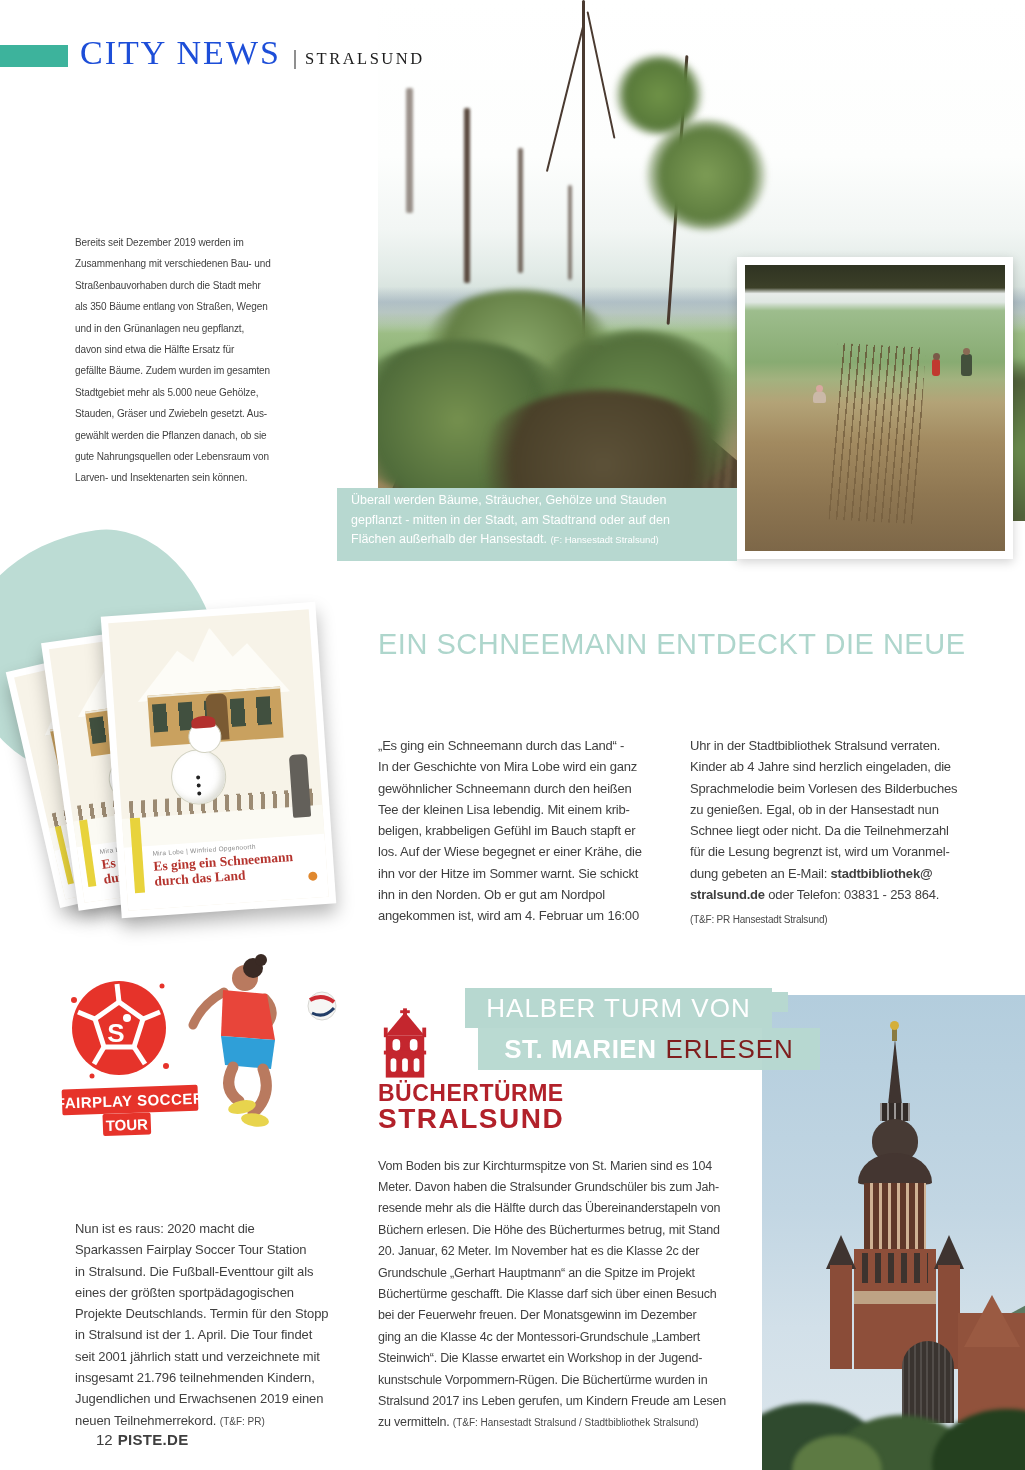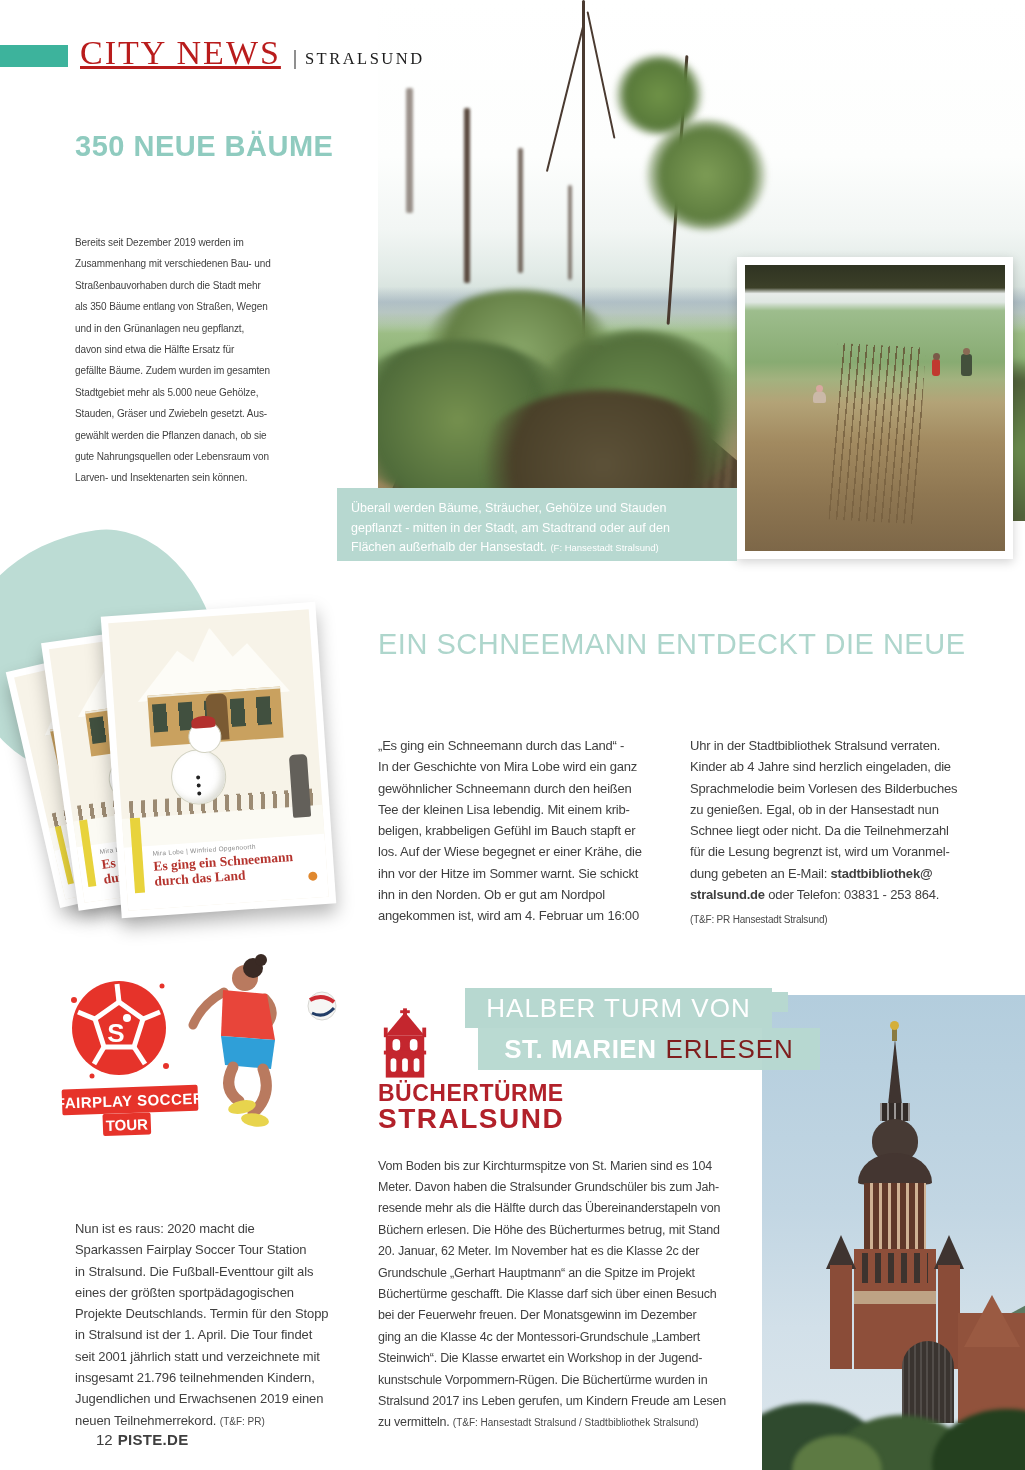--- a/index.html
+++ b/index.html
@@ -1,21 +1,21 @@
 <!DOCTYPE html>
 <html><head>
 <meta charset="utf-8">
 <style>
   html,body{margin:0;padding:0;background:#888;}
   .canvas{position:relative;width:1025px;height:1470px;background:#ffffff;overflow:hidden;
           font-family:"Liberation Sans",sans-serif;color:#3f3f3f;margin:0 auto;}
   
   .teal-block{position:absolute;left:0;top:45px;width:68px;height:22px;background:#3db39c;}
   .masthead{position:absolute;left:80px;top:34px;display:flex;align-items:baseline;z-index:30;}
-  .masthead .title{font-family:"Liberation Serif",serif;font-size:34px;letter-spacing:2px;color:#b91c1c;text-decoration:underline;}
+  .masthead .title{font-family:"Liberation Serif",serif;font-size:34px;letter-spacing:2px;color:#1d4ed8;}
   .masthead .sep{font-family:"Liberation Serif",serif;font-size:20px;color:#1c1c1c;margin:0 8px 0 12px;font-weight:300;}
   .masthead .section{font-family:"Liberation Serif",serif;font-size:16.5px;letter-spacing:2.5px;color:#1c1c1c;}
   
   .a1-h-bold{position:absolute;left:75px;top:130px;font-size:29px;font-weight:bold;color:#8fcbbf;letter-spacing:0.5px;}
   .a1-h-light{position:absolute;left:75px;top:164px;font-size:29px;font-weight:300;color:#b7dcd3;letter-spacing:1px;}
   .body-text{white-space:pre;font-size:10px;line-height:21.4px;letter-spacing:-0.1px;color:#3f3f3f;}
   .a1-body{position:absolute;left:75px;top:222px;width:300px;}
   
   .main-photo{position:absolute;left:378px;top:0;width:647px;height:521px;overflow:hidden;z-index:1;
     background:
@@ -23,21 +23,21 @@
       linear-gradient(180deg,rgba(0,0,0,0) 60%,#9cbd85 64%,#86ad6d 72%,#9db177 78%,#b7a67f 84%,#a08a60 92%,#8a7450 100%),
       linear-gradient(180deg,#ffffff 0%,#fdfefd 30%,#f2f6f4 44%,#e2ebe7 52%,#ccd9d4 60%,#c5d3cf 100%);}
   .bush{position:absolute;border-radius:50%;filter:blur(3px);}
   .post{position:absolute;background:#5a4a3f;filter:blur(1.5px);border-radius:2px;}
   .twig{position:absolute;background:#4a3a30;border-radius:2px;}
   .dirt{position:absolute;left:0px;top:345px;width:430px;height:176px;
         background:repeating-linear-gradient(95deg,rgba(60,48,32,0.35) 0 5px,rgba(0,0,0,0) 5px 11px),
                    linear-gradient(180deg,#8a785a 0%,#6e5c42 55%,#5d4d37 100%);
         clip-path:polygon(18% 0,52% 0,100% 100%,0 100%);filter:blur(1px);}
   .photo-caption{position:absolute;left:337px;top:488px;width:400px;height:73px;background:#b7d8d0;
-        box-sizing:border-box;padding:10px 14px;z-index:6;}
+        box-sizing:border-box;padding:2px 14px;z-index:6;}
   .photo-caption .cap{white-space:pre;font-size:12.5px;line-height:18.6px;color:#ffffff;}
   .photo-caption .cap-credit{font-size:9.5px;color:#ffffff;}
   .inset-photo{position:absolute;left:737px;top:257px;width:276px;height:302px;background:#ffffff;
         box-sizing:border-box;padding:8px;z-index:5;box-shadow:0 3px 10px rgba(0,0,0,0.18);}
   .inset-art{position:relative;width:100%;height:100%;overflow:hidden;
     background:
       linear-gradient(180deg,#2f3322 0%,#3c4028 8%,#e8ecea 10%,#dfe7e2 13%,#9dbd8d 16%,#88ab72 34%,#a3b27f 40%,#b3a377 48%,#a28a60 62%,#8f7752 80%,#7d6748 100%);}
   .sapling-row{position:absolute;left:34%;top:28%;width:34%;height:62%;transform:rotate(3deg);
       background:repeating-linear-gradient(92deg,rgba(0,0,0,0) 0 6px,rgba(96,74,46,0.85) 6px 7.5px);
       -webkit-mask-image:linear-gradient(180deg,rgba(0,0,0,0.9),rgba(0,0,0,0.4));}
@@ -121,21 +121,20 @@
 
 <div class="canvas">
 
   <div class="teal-block"></div>
   <div class="masthead">
     <span class="title">CITY NEWS</span>
     <span class="sep">|</span>
     <span class="section">STRALSUND</span>
   </div>
 
-  <div class="a1-h-bold">350 NEUE BÄUME</div>
   <p class="a1-body body-text">Bereits seit Dezember 2019 werden im
 Zusammenhang mit verschiedenen Bau- und
 Straßenbauvorhaben durch die Stadt mehr
 als 350 Bäume entlang von Straßen, Wegen
 und in den Grünanlagen neu gepflanzt,
 davon sind etwa die Hälfte Ersatz für
 gefällte Bäume. Zudem wurden im gesamten
 Stadtgebiet mehr als 5.000 neue Gehölze,
 Stauden, Gräser und Zwiebeln gesetzt. Aus-
 gewählt werden die Pflanzen danach, ob sie

